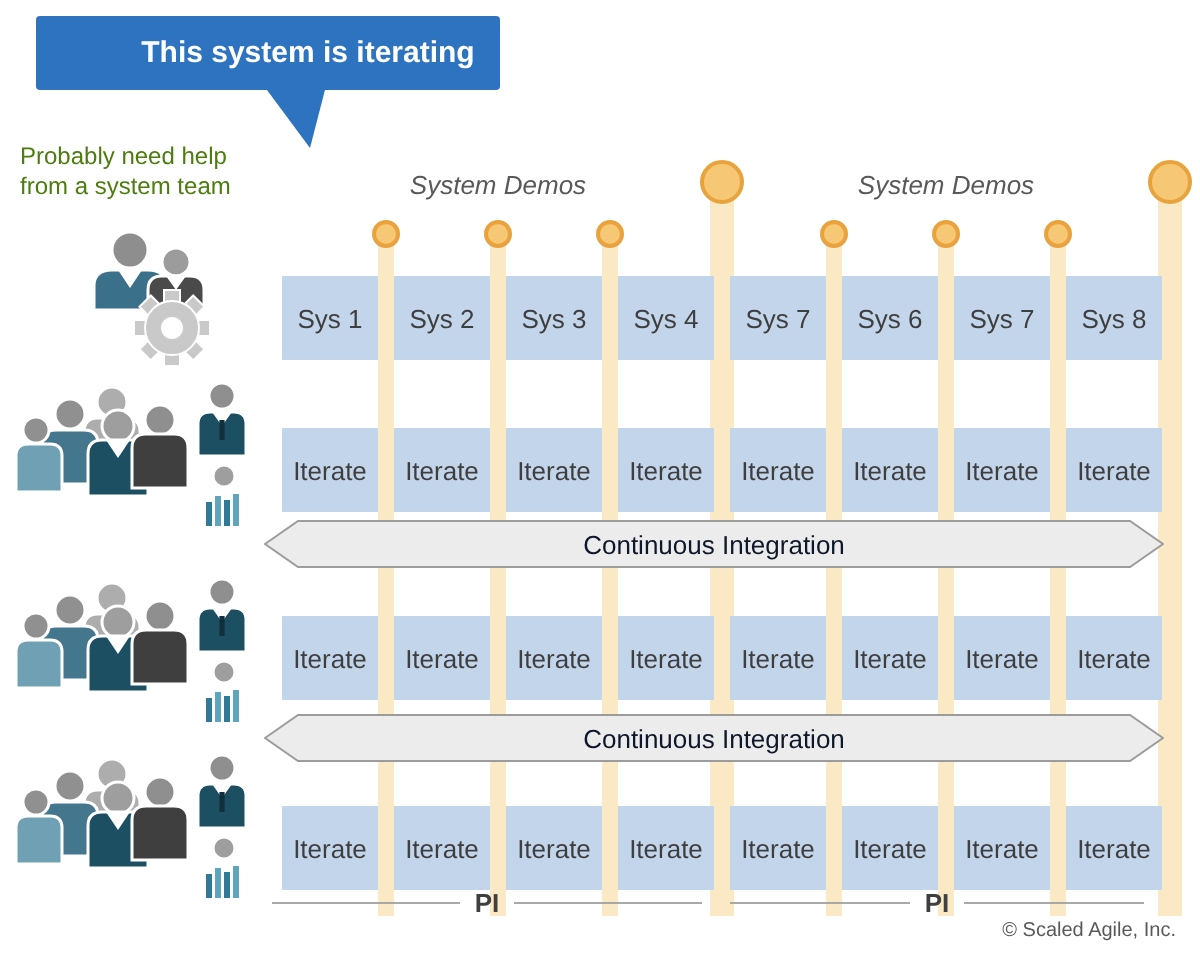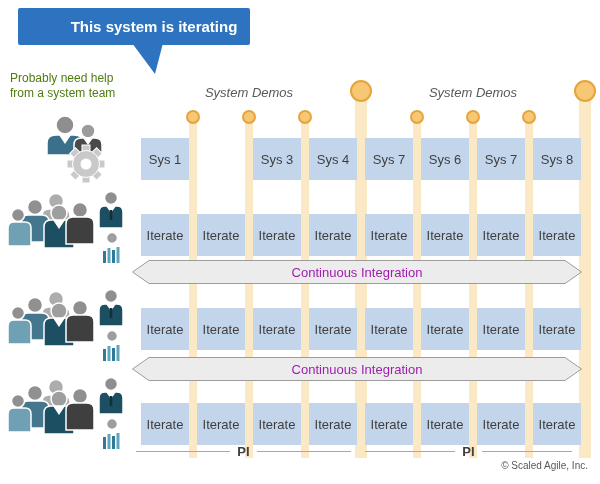--- a/index.html
+++ b/index.html
@@ -35,21 +35,21 @@
   .gbox{
     position:absolute;width:48px;height:42px;background:#C3D5EA;
     color:#3F3F3F;font-size:13px;display:flex;align-items:center;justify-content:center;
   }
   
   .ci{position:absolute;left:132px;width:450px;height:24px;}
   .ci svg{position:absolute;left:0;top:0;}
   .ci .ci-label{
     position:absolute;left:0;top:0;width:100%;height:100%;
     display:flex;align-items:center;justify-content:center;
-    color:#a21caf;font-size:13px;
+    color:#0f172a;font-size:13px;
   }
   
   .pi-group{position:absolute;top:444px;height:14px;display:flex;align-items:center;}
   .pi-line{flex:1;height:0;border-top:1px solid #A8A8A8;}
   .pi-text{color:#3F3F3F;font-size:13px;font-weight:bold;margin:0 7px;}
   
   .copyright{
     position:absolute;left:448px;top:460px;width:140px;text-align:right;
     color:#595959;font-size:10px;
   }
@@ -88,20 +88,21 @@
   <div class="ms small" style="left:186px;"></div>
   <div class="ms small" style="left:242px;"></div>
   <div class="ms small" style="left:298px;"></div>
   <div class="ms large" style="left:350px;"></div>
   <div class="ms small" style="left:410px;"></div>
   <div class="ms small" style="left:466px;"></div>
   <div class="ms small" style="left:522px;"></div>
   <div class="ms large" style="left:574px;"></div>
 
   <div class="gbox" style="left:141px;top:138px;">Sys 1</div>
+  <div class="gbox" style="left:197px;top:138px;">Sys 2</div>
   <div class="gbox" style="left:253px;top:138px;">Sys 3</div>
   <div class="gbox" style="left:309px;top:138px;">Sys 4</div>
   <div class="gbox" style="left:365px;top:138px;">Sys 7</div>
   <div class="gbox" style="left:421px;top:138px;">Sys 6</div>
   <div class="gbox" style="left:477px;top:138px;">Sys 7</div>
   <div class="gbox" style="left:533px;top:138px;">Sys 8</div>
 
   <div class="gbox" style="left:141px;top:214px;">Iterate</div>
   <div class="gbox" style="left:197px;top:214px;">Iterate</div>
   <div class="gbox" style="left:253px;top:214px;">Iterate</div>

